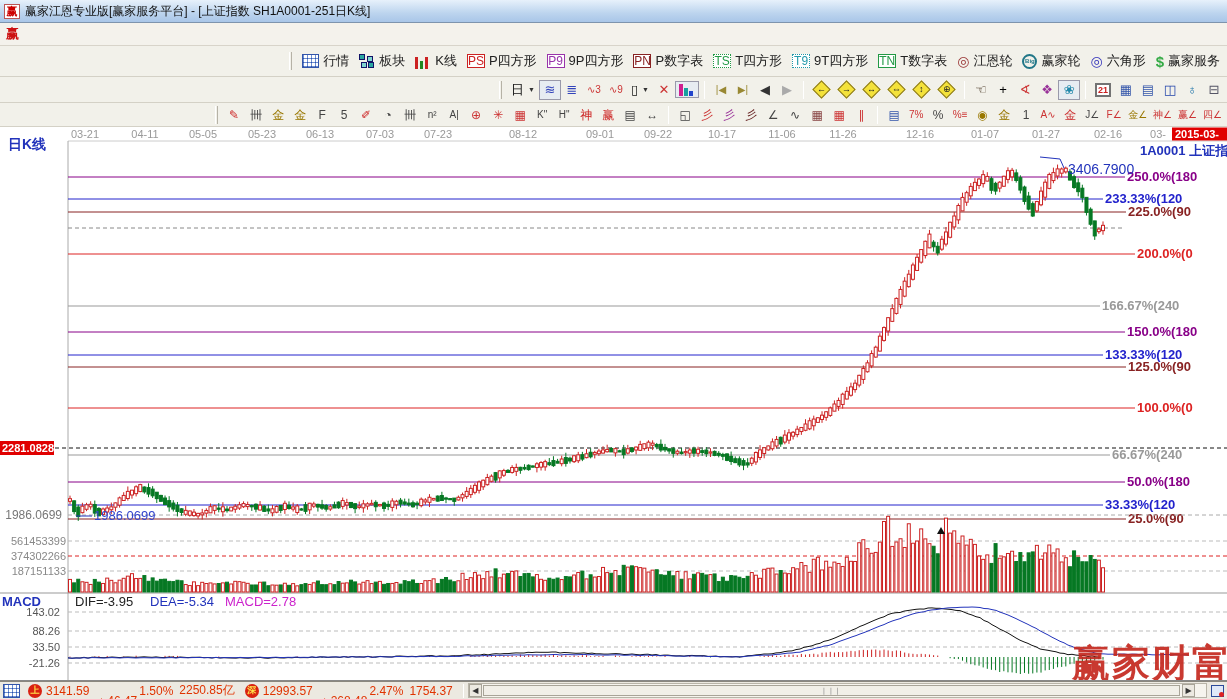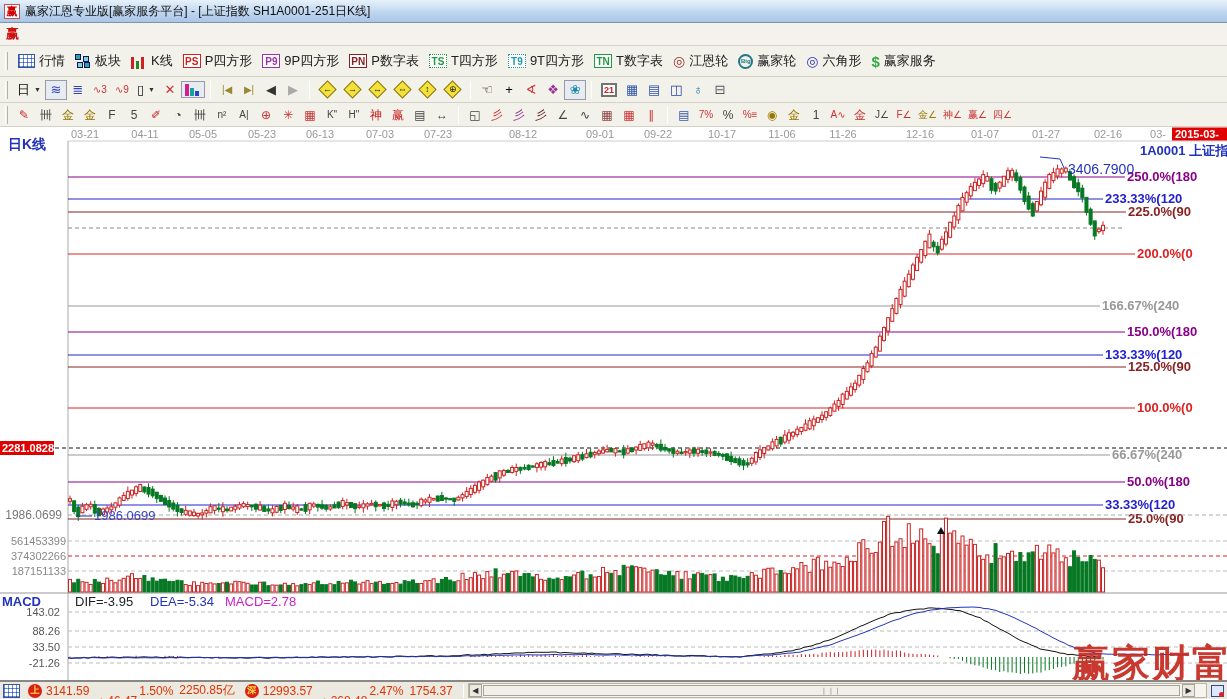--- a/index.html
+++ b/index.html
@@ -11,21 +11,21 @@
     border-bottom:1px solid #7e94ad;display:flex;align-items:center;padding:0 4px;}
   .app-ic{width:16px;height:15px;background:#fff;border:1px solid #b55;color:#c00;
     font-weight:bold;font-size:11px;line-height:13px;text-align:center;margin-right:5px;}
   .title-text{font-size:12px;color:#111;}
   
   .menubar{height:23px;background:#f4f2ec;border-bottom:1px solid #d8d4ca;
     display:flex;align-items:center;padding:0 4px;}
   .menu-ic{color:#c11;font-weight:bold;font-size:13px;margin:0 8px 0 2px;}
   .menu-item{font-size:13px;color:#111;padding:2px 9px;cursor:default;}
   
-  .toolbar{background:#f2f1ea;display:flex;align-items:center;border-bottom:1px solid #d4d1c6;padding:0 2px;}
+  .toolbar{background:#f2f1ea;display:flex;align-items:center;border-bottom:1px solid #d4d1c6;padding:0 2px;justify-content:flex-end;}
   .tb1{height:31px;}
   .tb2{height:26px;}
   .tb3{height:24px;}
   .grip{width:3px;height:18px;border-left:1px solid #fff;border-right:1px solid #b6b2a6;margin:0 5px 0 3px;}
   .sep{width:1px;height:18px;background:#b6b2a6;border-right:1px solid #fff;margin:0 5px;}
   .tbtn{display:flex;align-items:center;gap:4px;padding:2px 4px;border:1px solid transparent;cursor:default;}
   .tbtn.pressed{border:1px solid #99a;background:#e7ecf2;}
   .t1label{font-size:13px;color:#222;white-space:nowrap;}
   .icon-grid{width:17px;height:14px;border:1px solid #3355aa;
     background:linear-gradient(#fff,#fff),repeating-linear-gradient(0deg,#6d8fd1 0 1px,#fff 1px 4px),repeating-linear-gradient(90deg,#6d8fd1 0 1px,#fff 1px 4px);
@@ -33,21 +33,21 @@
   .icon-blocks{width:16px;height:14px;position:relative;}
   .icon-blocks i{position:absolute;width:6px;height:6px;background:#2aa7a0;border:1px solid #116;}
   .icon-blocks i:nth-child(1){left:0;top:0;}
   .icon-blocks i:nth-child(2){left:8px;top:2px;background:#7fd4cf;}
   .icon-blocks i:nth-child(3){left:2px;top:8px;background:#7fd4cf;}
   .icon-blocks i:nth-child(4){left:9px;top:8px;}
   .icon-candles{width:16px;height:15px;display:flex;align-items:flex-end;gap:2px;}
   .icon-candles i{width:3px;}
   .icon-candles .cu{height:12px;background:#c22;}
   .icon-candles .cd{height:8px;background:#282;}
-  .icon-badge{width:18px;height:14px;border:1px solid;font-size:10px;font-weight:bold;
+  .icon-badge{width:18px;height:14px;border:1px solid;font-size:12px;font-weight:normal;
     display:flex;align-items:center;justify-content:center;background:#fff;}
   .icon-badge.dotted{border-style:dotted;}
   .icon-wheel{font-size:14px;line-height:14px;font-weight:bold;}
   .icon-big{width:15px;height:15px;border-radius:50%;border:2px solid;font-size:6px;font-weight:bold;
     display:flex;align-items:center;justify-content:center;}
   .icon-dollar{font-size:15px;font-weight:bold;}
   .tb2 .tbtn{padding:1px 3px;min-width:22px;justify-content:center;}
   .t2g{font-size:13px;line-height:16px;white-space:nowrap;}
   .t2g.small{font-size:10px;}
   .period{display:flex;align-items:center;gap:2px;font-size:13px;color:#111;}

